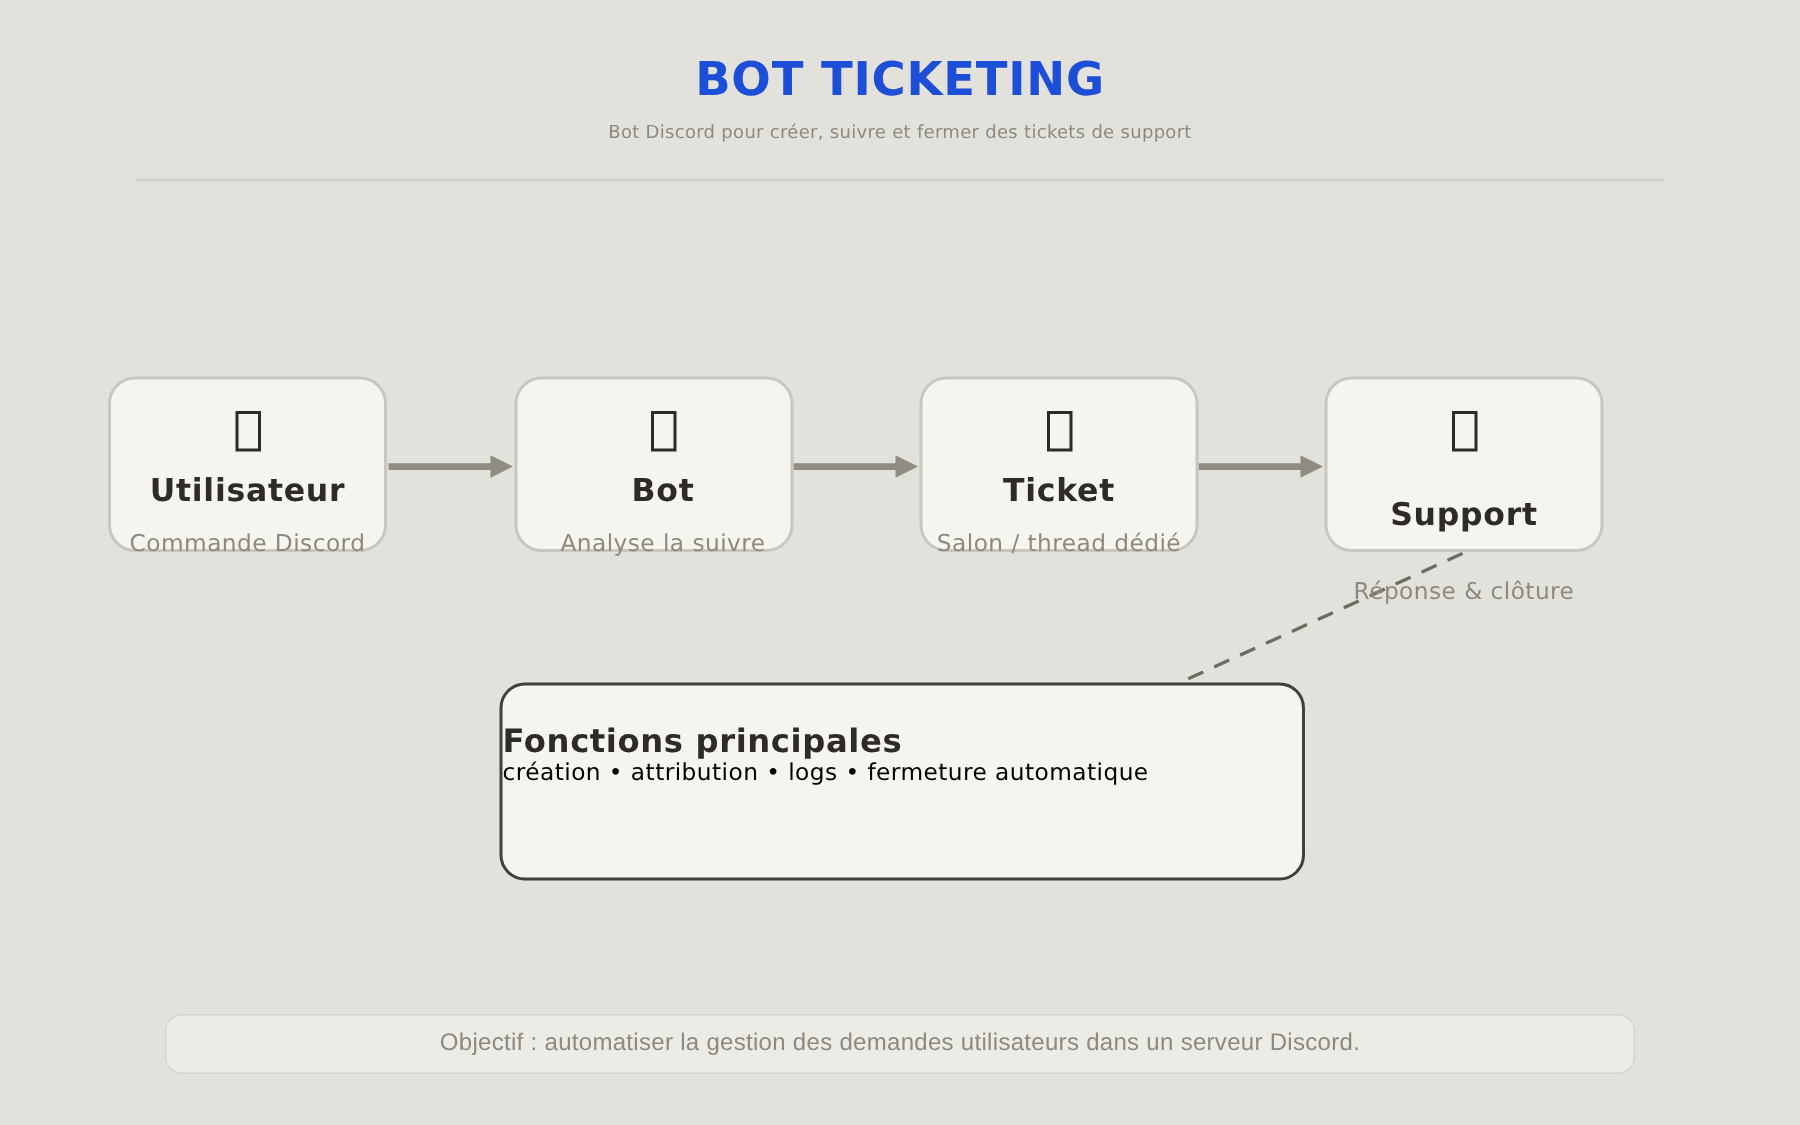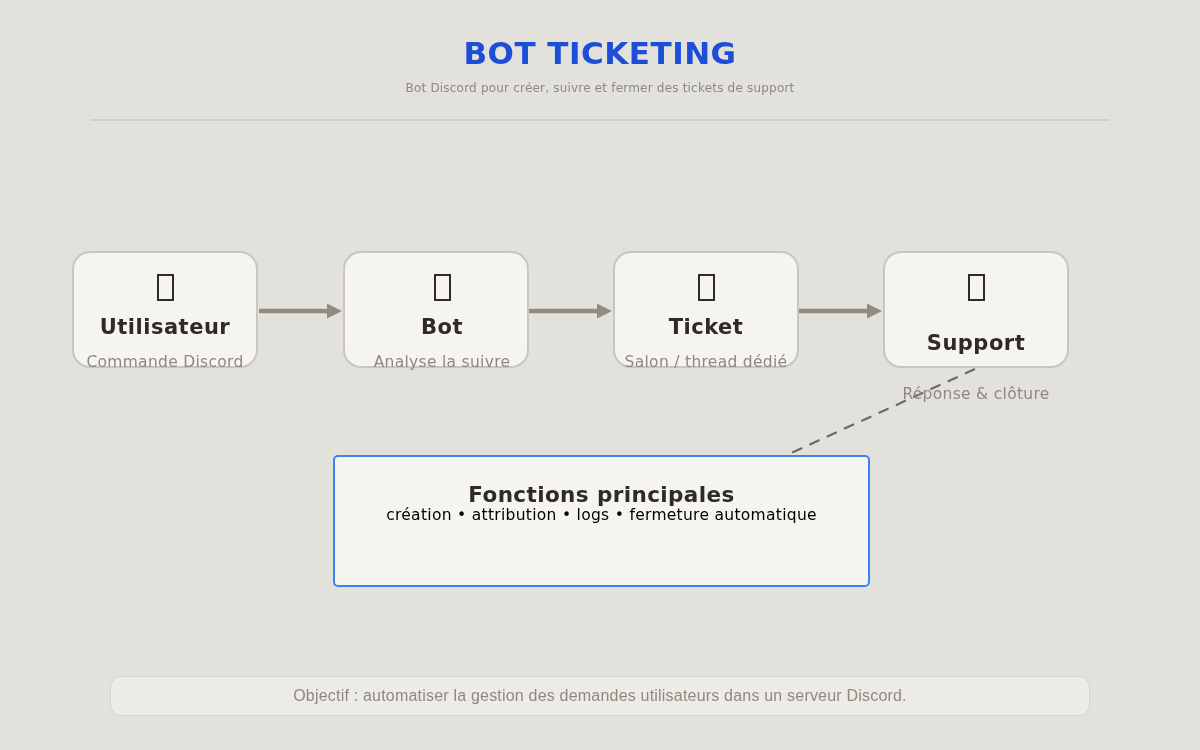--- a/index.html
+++ b/index.html
@@ -100,23 +100,23 @@
   }
   
   .functions-box {
     position: absolute;
     left: 333px;
     top: 455px;
     width: 537px;
     height: 132px;
     box-sizing: border-box;
     background: #f5f4ef;
-    border: 2px solid #3b82f6;
-    border-radius: 5px;
-    text-align: center;
+    border: 2px solid #404040;
+    border-radius: 17px;
+    text-align: left;
   }
   .functions-title {
     margin-top: 26px;
     font-size: 21.5px;
     line-height: 23px;
     font-weight: 700;
     letter-spacing: 0.4px;
     color: #2e2a25;
   }
   .functions-items {

